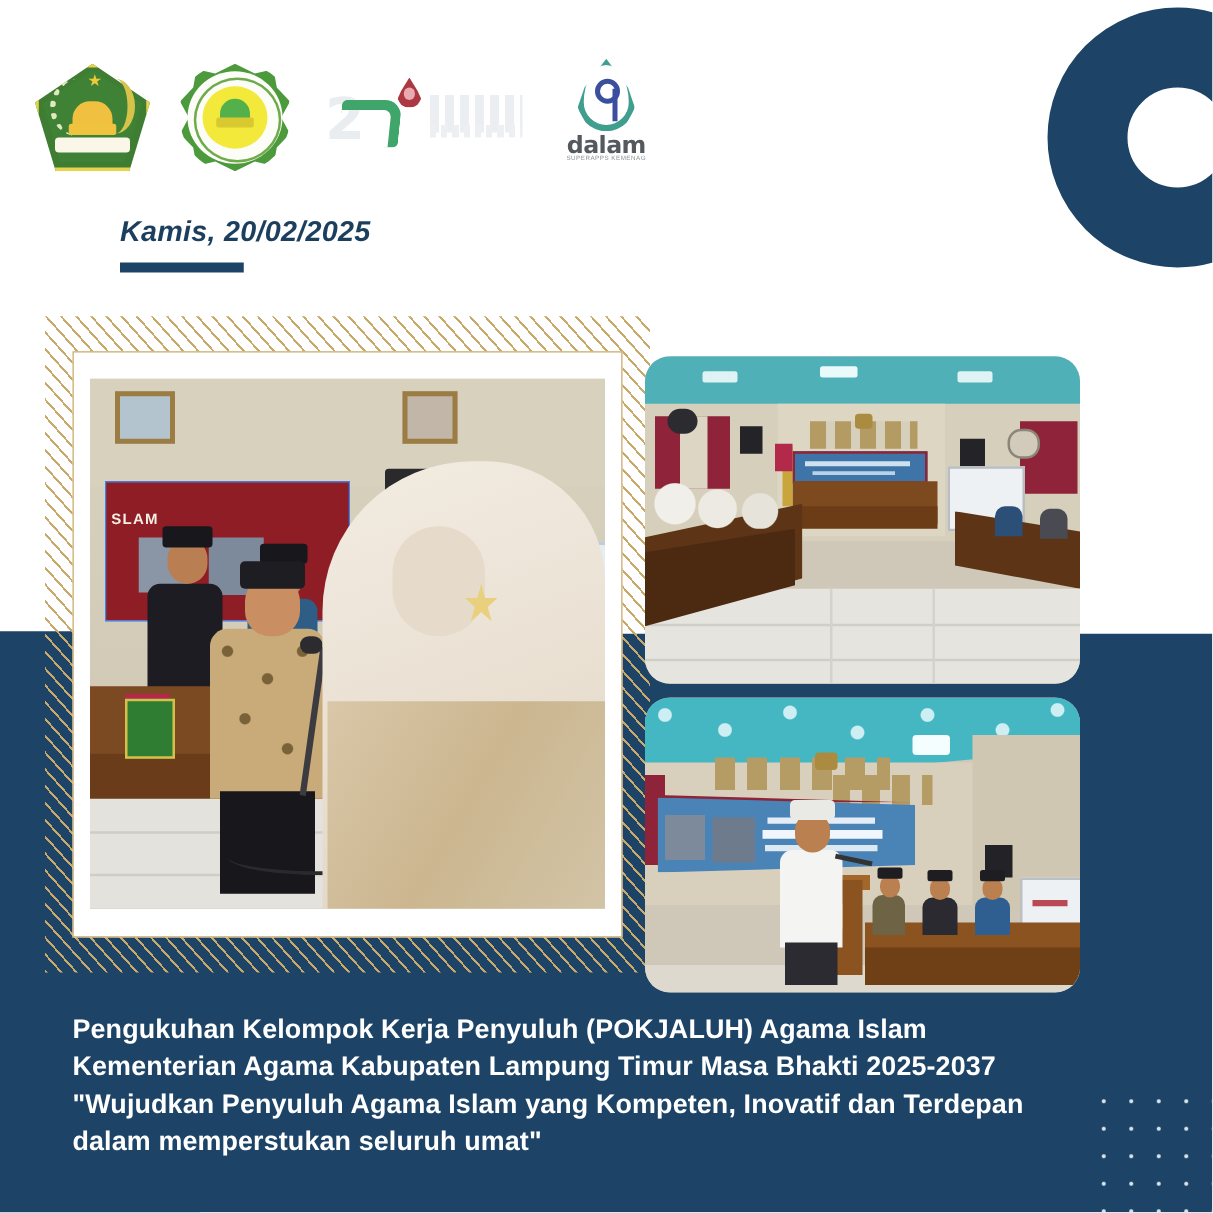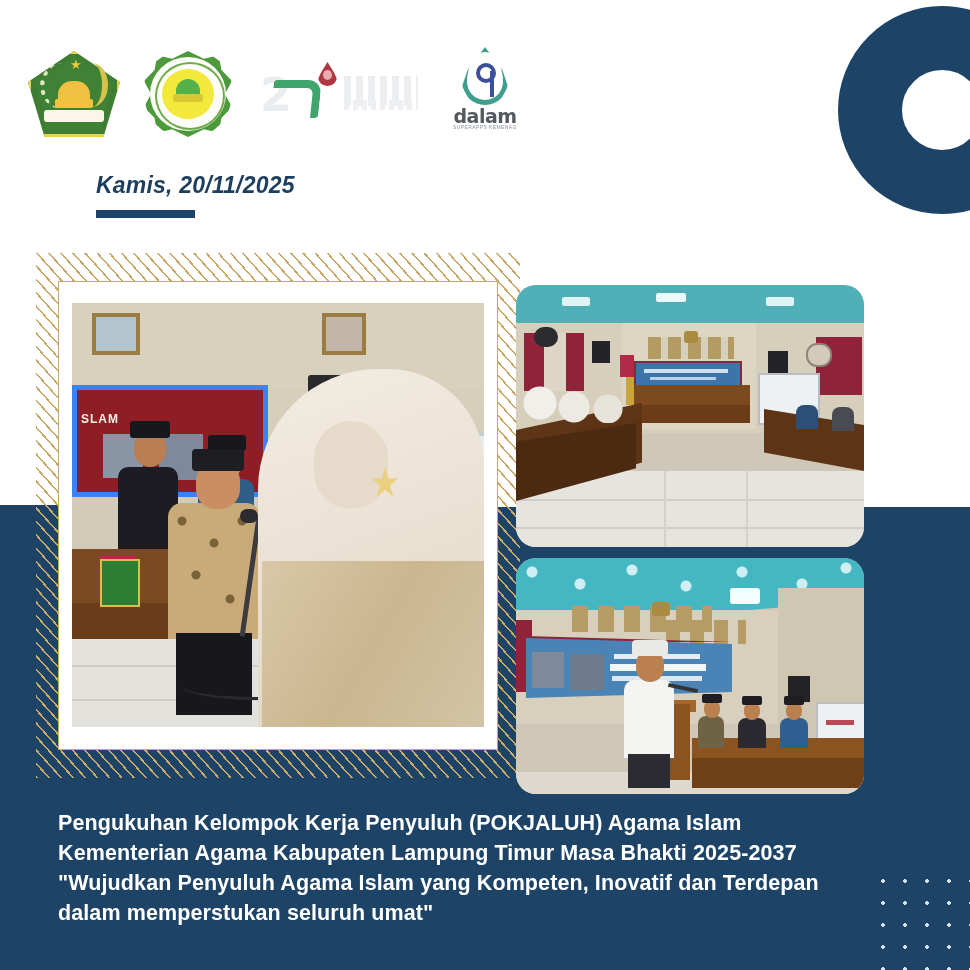--- a/index.html
+++ b/index.html
@@ -192,22 +192,22 @@
   .photo1{
     position:absolute;left:72px;top:303px;width:412px;height:424px;
     overflow:hidden;background:#cfc7b4;
   }
   
   .p1-wall{position:absolute;inset:0;background:linear-gradient(#d9d2bf,#cdc5b0);}
   .p1-wall-top{position:absolute;left:0;top:0;width:100%;height:86px;background:#d8d1be;}
   .p1-frame-a{position:absolute;left:20px;top:10px;width:40px;height:34px;background:#b4c4cf;border:4px solid #9b7c43;}
   .p1-frame-b{position:absolute;left:250px;top:10px;width:36px;height:34px;background:#c2b6a8;border:4px solid #9b7c43;}
   .p1-backdrop{
-    position:absolute;left:0px;top:82px;width:196px;height:112px;
-    background:#8e1d26;border:5px solid #3b82f6;box-sizing:border-box;text-decoration:underline;
+    position:absolute;left:12px;top:82px;width:196px;height:112px;
+    background:#8e1d26;border:1px solid #3b82f6;box-sizing:border-box;text-decoration:underline;
   }
   .p1-bd-text{
     position:absolute;left:4px;top:22px;color:#f4eee3;font-weight:bold;font-size:12px;letter-spacing:1px;
   }
   .p1-bd-ph1{position:absolute;left:26px;top:44px;width:40px;height:44px;background:#8a96a6;}
   .p1-bd-ph2{position:absolute;left:82px;top:44px;width:44px;height:46px;background:#7d8a9b;}
   .p1-screen{
     position:absolute;left:288px;top:130px;width:124px;height:142px;background:#e7ecf1;border:3px solid #c2ccd4;
   }
   .p1-screen-line{position:absolute;left:14px;top:26px;width:70px;height:6px;background:#b7c6d4;}
@@ -431,21 +431,21 @@
       <div class="pus-drop"></div>
       <div class="pus-p"></div>
       <div class="pus-stem"></div>
       <div class="pus-text">dalam</div>
       <div class="pus-sub">SUPERAPPS KEMENAG</div>
     </div>
 
   </div>
 
   <div class="date-wrap">
-    <div class="date-text">Kamis, 20/11/2025</div>
+    <div class="date-text">Kamis, 20/02/2025</div>
     <div class="date-rule"></div>
   </div>
 
   <div class="gold-frame"></div>
   <div class="gold-frame-mask"></div>
 
   <div class="photo1">
     <div class="p1-wall"></div>
       <div class="p1-wall-top"></div>
     <div class="p1-frame-a"></div>

